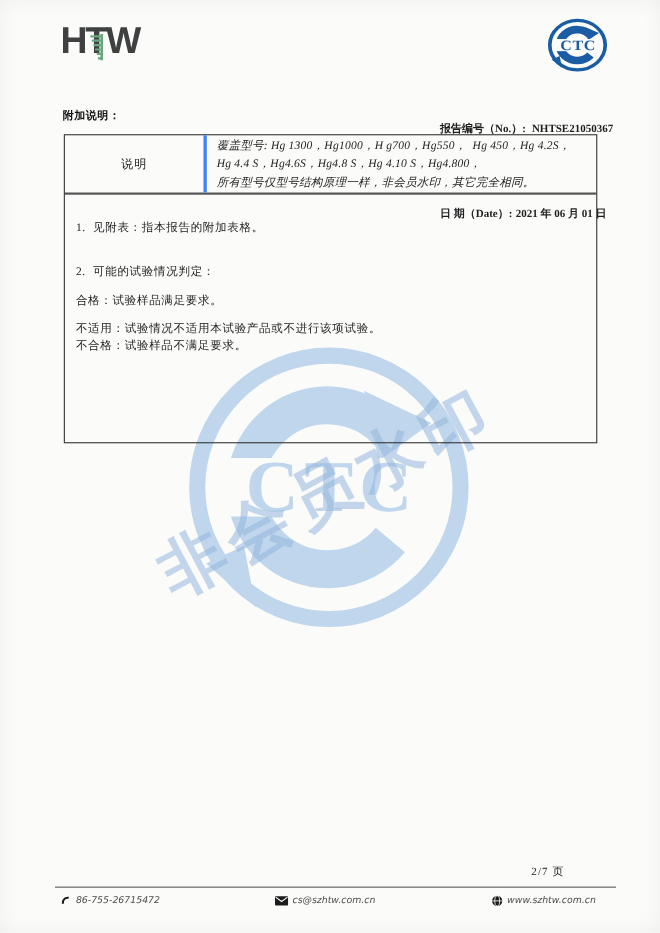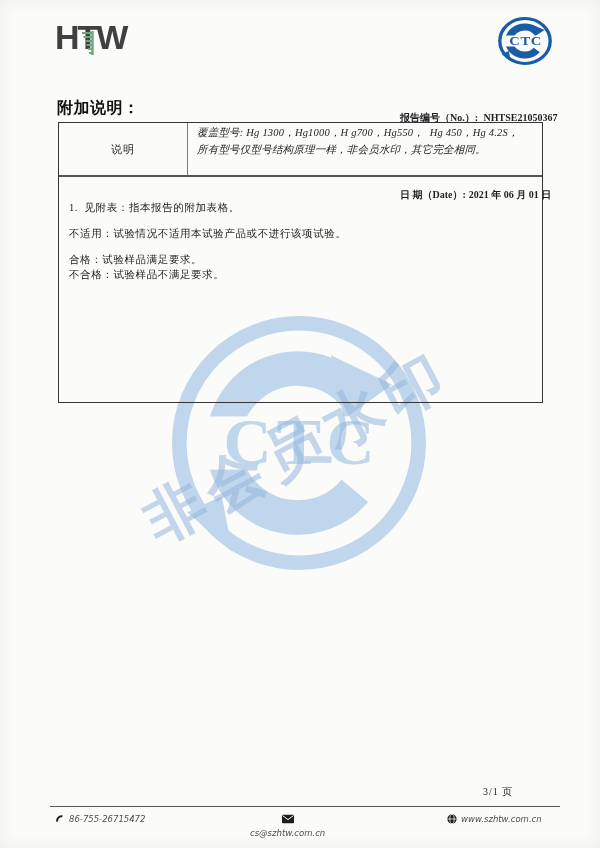--- a/index.html
+++ b/index.html
@@ -39,31 +39,31 @@
 
   .report-meta{
     position:absolute;left:385px;top:63px;width:200px;
     font-size:10px;line-height:15.5px;font-weight:bold;color:#1e1e1e;
     white-space:pre-wrap;
   }
   .meta-value{margin-left:3px;}
 
   .section-title{
     position:absolute;left:57px;top:98px;
-    font-size:16px;font-weight:bold;color:#111;letter-spacing:.5px;
+    font-size:10px;font-weight:bold;color:#111;letter-spacing:.5px;
   }
 
   
   .info-table{
     position:absolute;left:58px;top:122px;width:485px;height:281px;
     border:1.6px solid #343434;box-sizing:border-box;background:transparent;
   }
   .row-top{display:flex;height:54px;border-bottom:2.4px solid #555;box-sizing:border-box;}
   .cell-label{
-    width:129px;border-right:1px solid #3b82f6;box-sizing:border-box;
+    width:129px;border-right:3px solid #3b82f6;box-sizing:border-box;
     display:flex;align-items:center;justify-content:center;
     font-size:11px;letter-spacing:1px;
   }
   .cell-models{flex:1;padding:1px 7px 0 9px;font-size:10.5px;line-height:17px;}
   .model-line{white-space:pre-wrap;letter-spacing:.2px;font-style:italic;}
 
   .row-notes{padding:2px 10px;font-size:10.5px;line-height:15px;letter-spacing:.6px;}
   .notes-title{margin-top:5px;}
   .note{white-space:pre-wrap;}
   .n1{margin-top:21px;}
@@ -76,21 +76,21 @@
   .page-number{position:absolute;left:483px;top:785px;font-size:10px;color:#222;letter-spacing:1px;}
   .footer-rule{position:absolute;left:50px;top:806px;width:510px;border-top:1.2px solid #5a5a5a;}
   .footer{
     position:absolute;left:0;top:812px;width:600px;height:20px;
     font-family:"DejaVu Sans","Liberation Sans",sans-serif;
     font-style:italic;font-size:8.5px;color:#4c4c4c;
   }
   .f-item{position:absolute;display:flex;align-items:center;gap:4px;}
   .f-item svg{flex:none;}
   .f-phone{left:55px;top:2px;}
-  .f-email{left:250px;top:2px;flex-direction:column;}
+  .f-email{left:250px;top:2px;}
   .f-web{left:447px;top:2px;}
 </style>
 </head>
 <body>
 
 <div class="page">
 
   <div class="wm-mark">
     <svg viewBox="0 0 100 100" preserveAspectRatio="none">
       <circle cx="50" cy="50" r="45" fill="none" stroke="#b5d0ea" stroke-width="5.5"></circle>
@@ -136,32 +136,34 @@
     </div>
   </div>
 
   <div class="section-title">附加说明：</div>
 
   <div class="info-table">
     <div class="row-top">
       <div class="cell-label">说明</div>
       <div class="cell-models">
         <div class="model-line">覆盖型号: Hg 1300，Hg1000，H g700，Hg550，  Hg 450，Hg 4.2S，</div>
+        <div class="model-line">Hg 4.4 S，Hg4.6S，Hg4.8 S，Hg 4.10 S，Hg4.800，</div>
         <div class="model-line">所有型号仅型号结构原理一样，非会员水印，其它完全相同。</div>
       </div>
     </div>
     <div class="row-notes">
       <div class="note n1">1.  见附表：指本报告的附加表格。</div>
+      <div class="note n2">2.  可能的试验情况判定：</div>
+      <div class="note n4">合格：试验样品满足要求。</div>
       <div class="note n3">不适用：试验情况不适用本试验产品或不进行该项试验。</div>
-      <div class="note n4">合格：试验样品满足要求。</div>
       <div class="note n5">不合格：试验样品不满足要求。</div>
     </div>
   </div>
 
-  <div class="page-number">3/1 页</div>
+  <div class="page-number">2/7 页</div>
   <div class="footer-rule"></div>
 
   <div class="footer">
     <div class="f-item f-phone">
       <svg width="10" height="10" viewBox="0 0 12 12">
         <path d="M1.6 9.5 C0.8 4.6 4.2 0.9 9.2 1.5 L8.6 3.8 C5.4 3.4 3.3 5.6 3.8 8.8 Z" fill="#1c1c1c"></path>
       </svg>
       <span>86-755-26715472</span>
     </div>
     <div class="f-item f-email">

